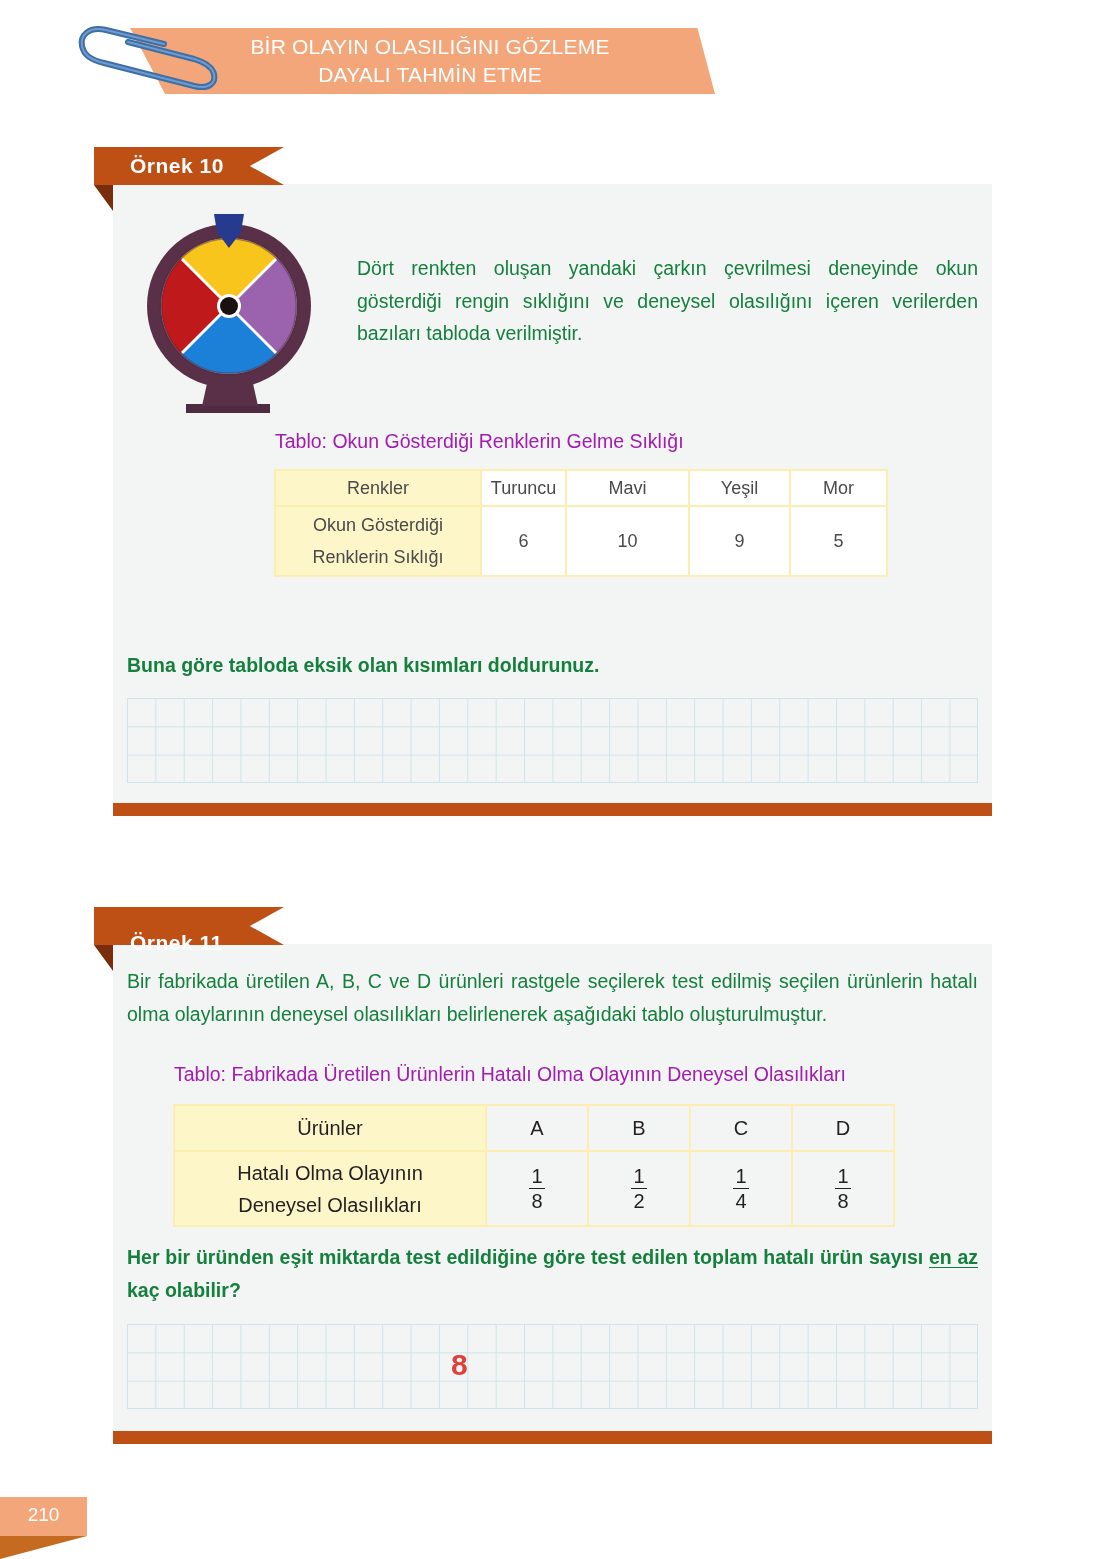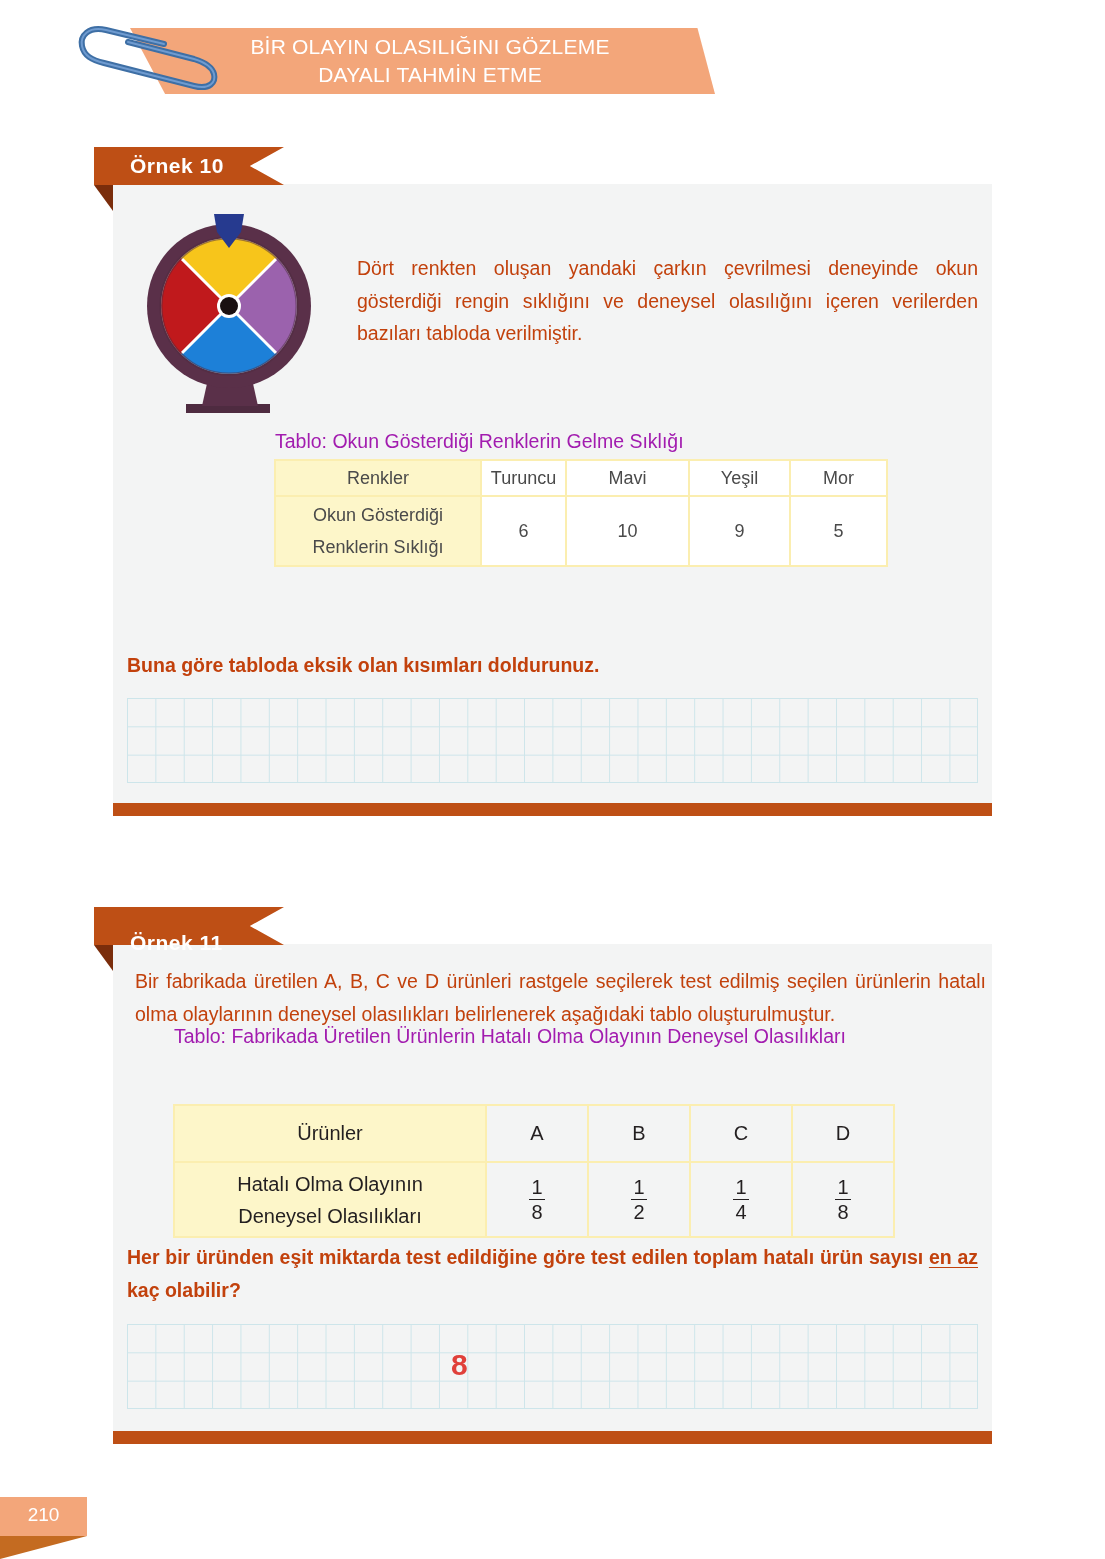--- a/index.html
+++ b/index.html
@@ -35,51 +35,51 @@
     position: absolute; left: 94px; width: 19px; height: 26px;
     background: #7a2d0b;
     clip-path: polygon(0 0, 100% 0, 100% 100%);
   }
   .tag-label {
     position: absolute; left: 130px; color: #ffffff; font-weight: bold;
     font-size: 21px; line-height: 38px; letter-spacing: 0.5px;
   }
 
   .para {
-    position: absolute; font-size: 19.5px; line-height: 32.5px; color: #c2410c;
+    position: absolute; font-size: 19.5px; line-height: 32.5px; color: #15803d;
     text-align: justify;
   }
   .bold { font-weight: bold; }
 
   .caption { position: absolute; font-size: 19.5px; color: #a21caf; }
 
   
   table { border-collapse: collapse; position: absolute; }
-  .t1 { left: 274px; top: 459px; border-radius: 15px; }
+  .t1 { left: 274px; top: 469px; border-radius: 15px; }
   .t1 td {
     border: 2px solid #fbeeb0; background: #ffffff; text-align: center;
     font-size: 18px; color: #4a4a4a; vertical-align: middle;
   }
   .t1 td.hd { background: #fdf6c9; }
   .t1 tr.r1 td { height: 36px; }
   .t1 tr.r2 td { height: 70px; line-height: 32px; }
   .t1 tr.r3 td { height: 66px; }
 
   .frac { display: inline-flex; flex-direction: column; align-items: center; line-height: 1; vertical-align: middle; }
   .frac .num { padding: 0 2px 2px; border-bottom: 1.5px solid #4a4a4a; }
   .frac .den { padding-top: 2px; }
 
   
   .t2 { left: 173px; top: 1104px; }
   .t2 td {
     border: 2px solid #fbeeb0; background: #f3f4f4; text-align: center;
     font-size: 20px; color: #231f20; vertical-align: middle;
   }
   .t2 td.hd { background: #fdf6c9; }
-  .t2 tr.r1 td { height: 57px; }
+  .t2 tr.r1 td { height: 46px; }
   .t2 tr.r2 td { height: 75px; line-height: 32px; }
   .t2 .frac .num { border-bottom-color: #231f20; }
 
   
   .grid {
     position: absolute; left: 127px; width: 851px; height: 85px;
     border: 1px solid #cde5ea;
     background-image:
       linear-gradient(to right, #cde5ea 1px, transparent 1px),
       linear-gradient(to bottom, #cde5ea 1px, transparent 1px);
@@ -170,23 +170,23 @@
 <div class="para bold" style="left:127px;top:649px;width:850px;">Buna göre tabloda eksik olan kısımları doldurunuz.</div>
 
 <div class="grid" style="top:698px;"></div>
 
 <div class="panel" style="top:944px;height:488px;"></div>
 <div class="panel-bar" style="top:1431px;"></div>
 <div class="tag" style="top:907px;"></div>
 <div class="tag-fold" style="top:945px;"></div>
 <div class="tag-label" style="top:924px;">Örnek 11</div>
 
-<div class="para" style="left:127px;top:965px;width:851px;margin-left:8px;">Bir fabrikada üretilen A, B, C ve D ürünleri rastgele seçilerek test edilmiş seçilen ürünlerin hatalı olma olaylarının deneysel olasılıkları belirlenerek aşağıdaki tablo oluşturulmuştur.</div>
-
-<div class="caption" style="left:174px;top:1025px;">Tablo: Fabrikada Üretilen Ürünlerin Hatalı Olma Olayının Deneysel Olasılıkları</div>
+<div class="para" style="left:127px;top:965px;width:851px;">Bir fabrikada üretilen A, B, C ve D ürünleri rastgele seçilerek test edilmiş seçilen ürünlerin hatalı olma olaylarının deneysel olasılıkları belirlenerek aşağıdaki tablo oluşturulmuştur.</div>
+
+<div class="caption" style="left:174px;top:1063px;">Tablo: Fabrikada Üretilen Ürünlerin Hatalı Olma Olayının Deneysel Olasılıkları</div>
 
 <table class="t2">
   <tbody>
       <tr class="r1">
     <td class="hd" style="width:312px;">Ürünler</td>
     <td style="width:102px;">A</td>
     <td style="width:102px;">B</td>
     <td style="width:102px;">C</td>
     <td style="width:102px;">D</td>
   </tr>

